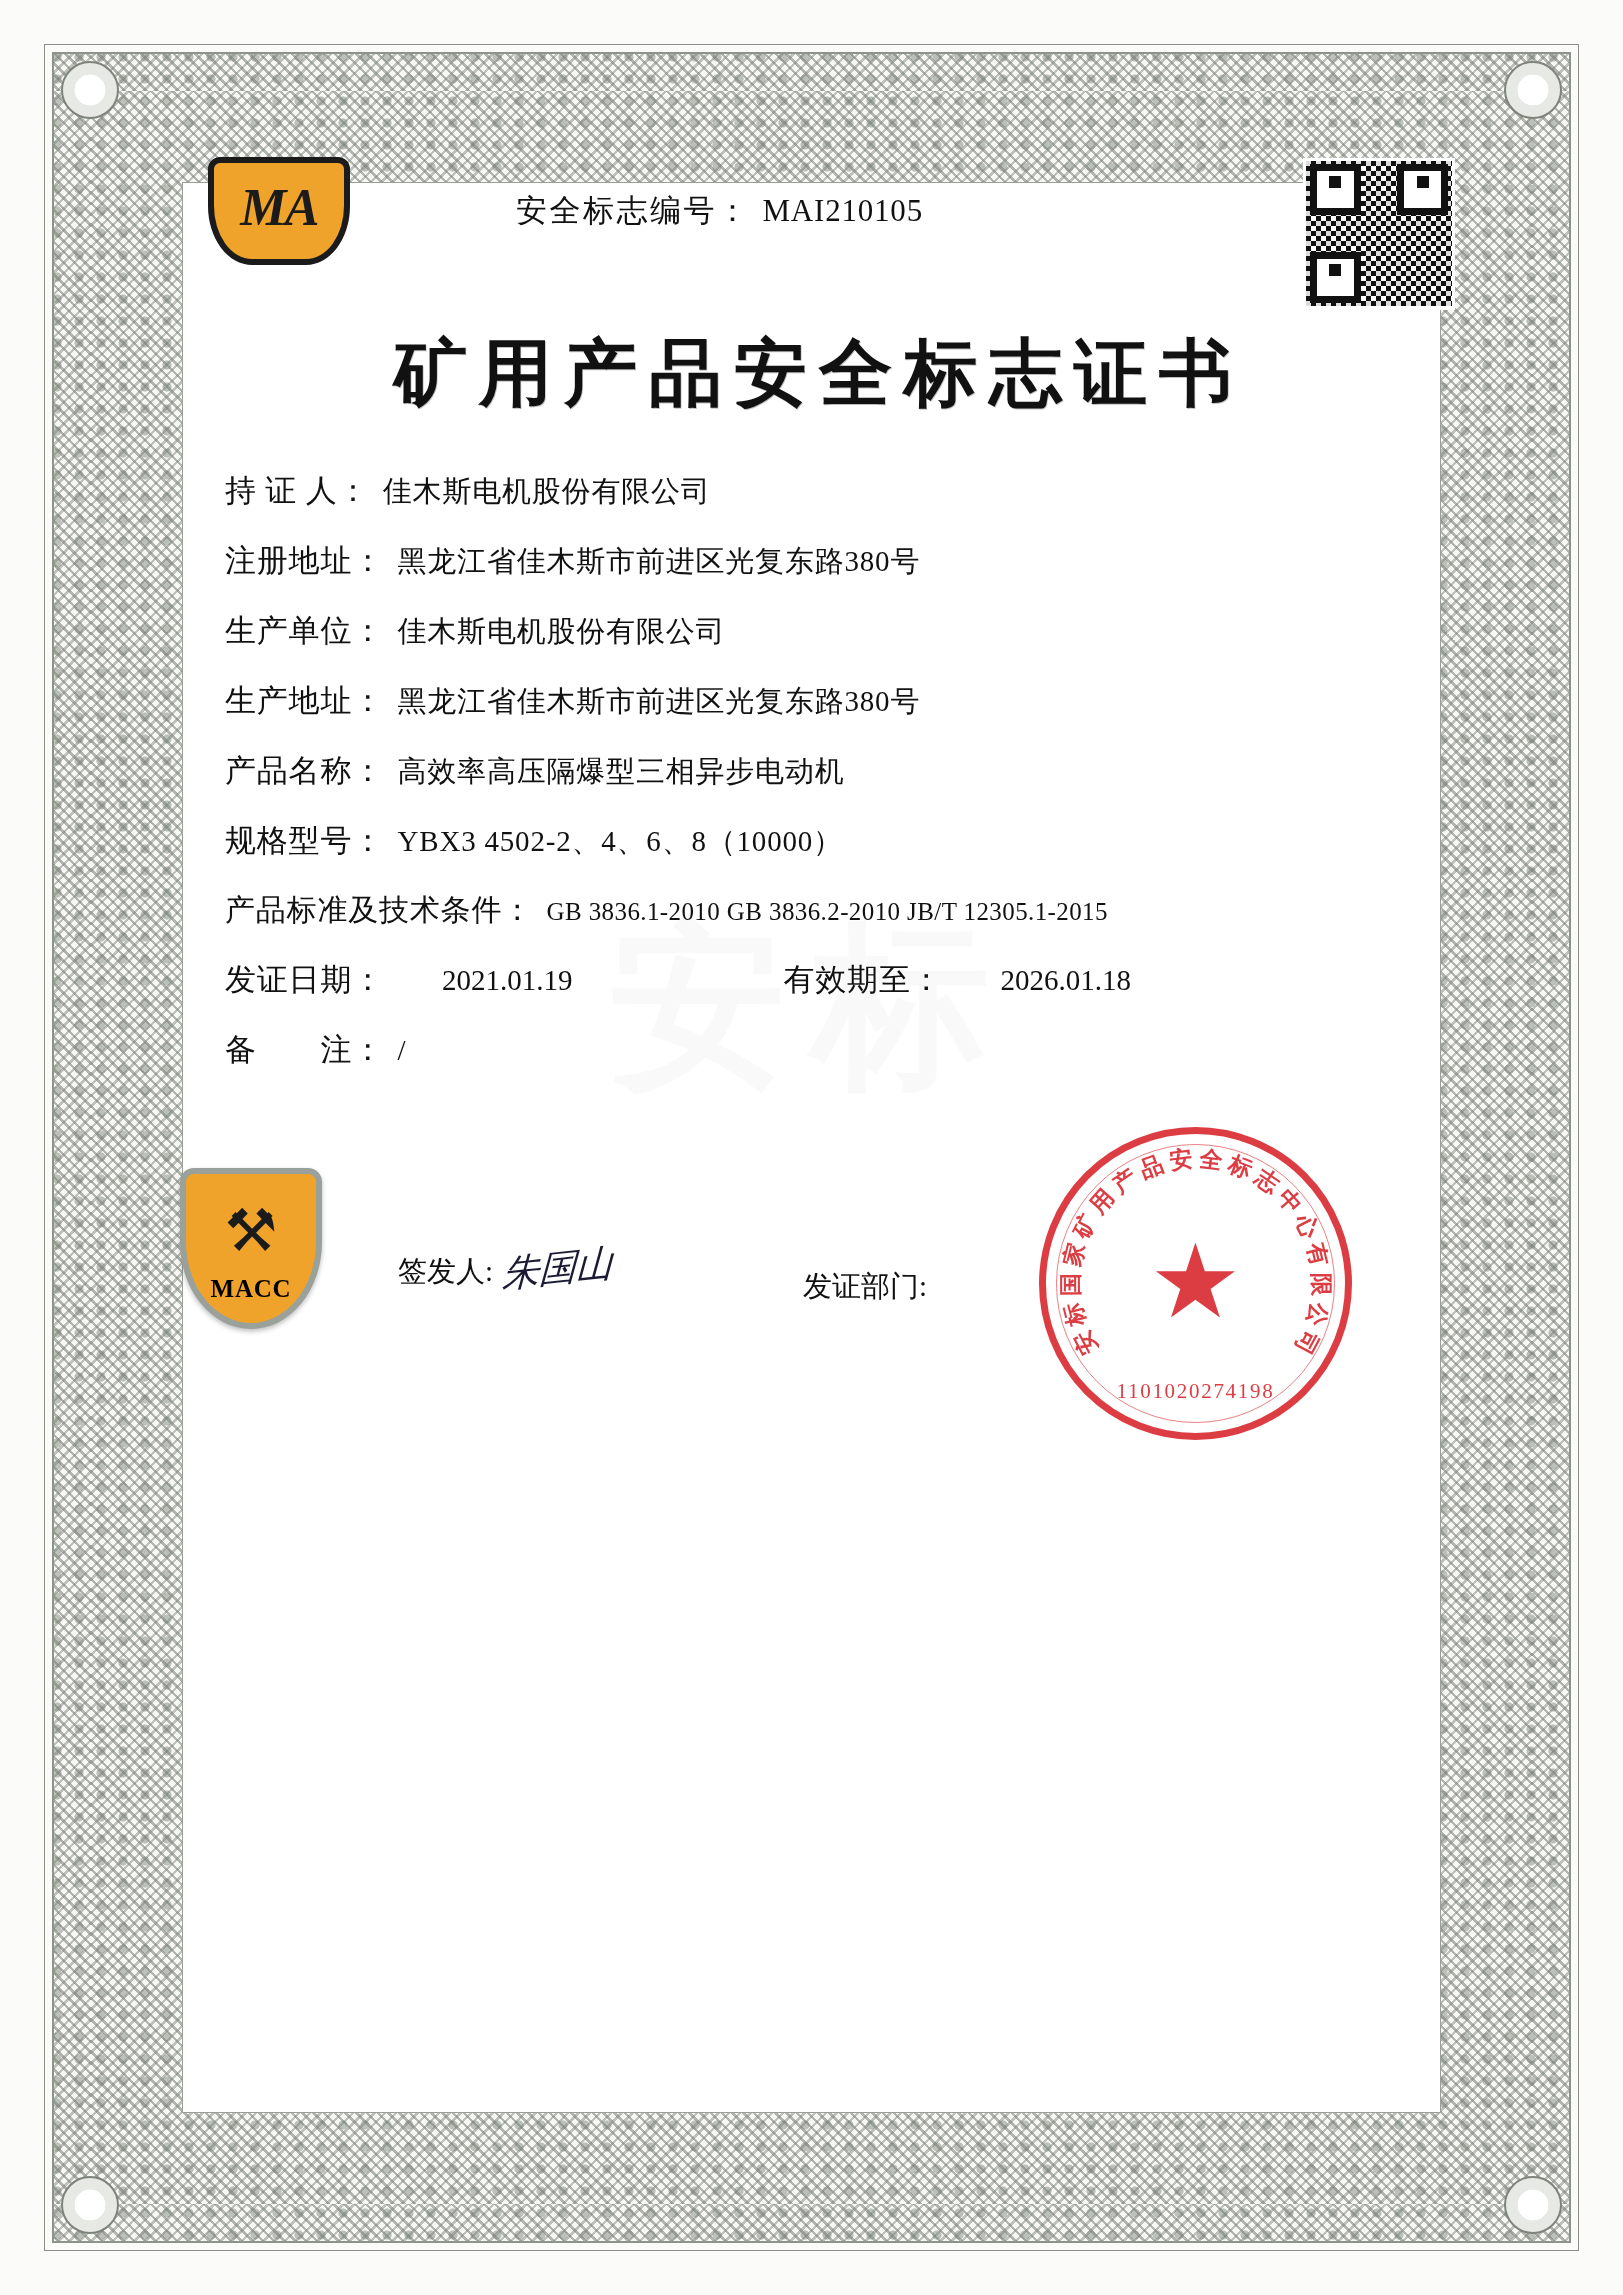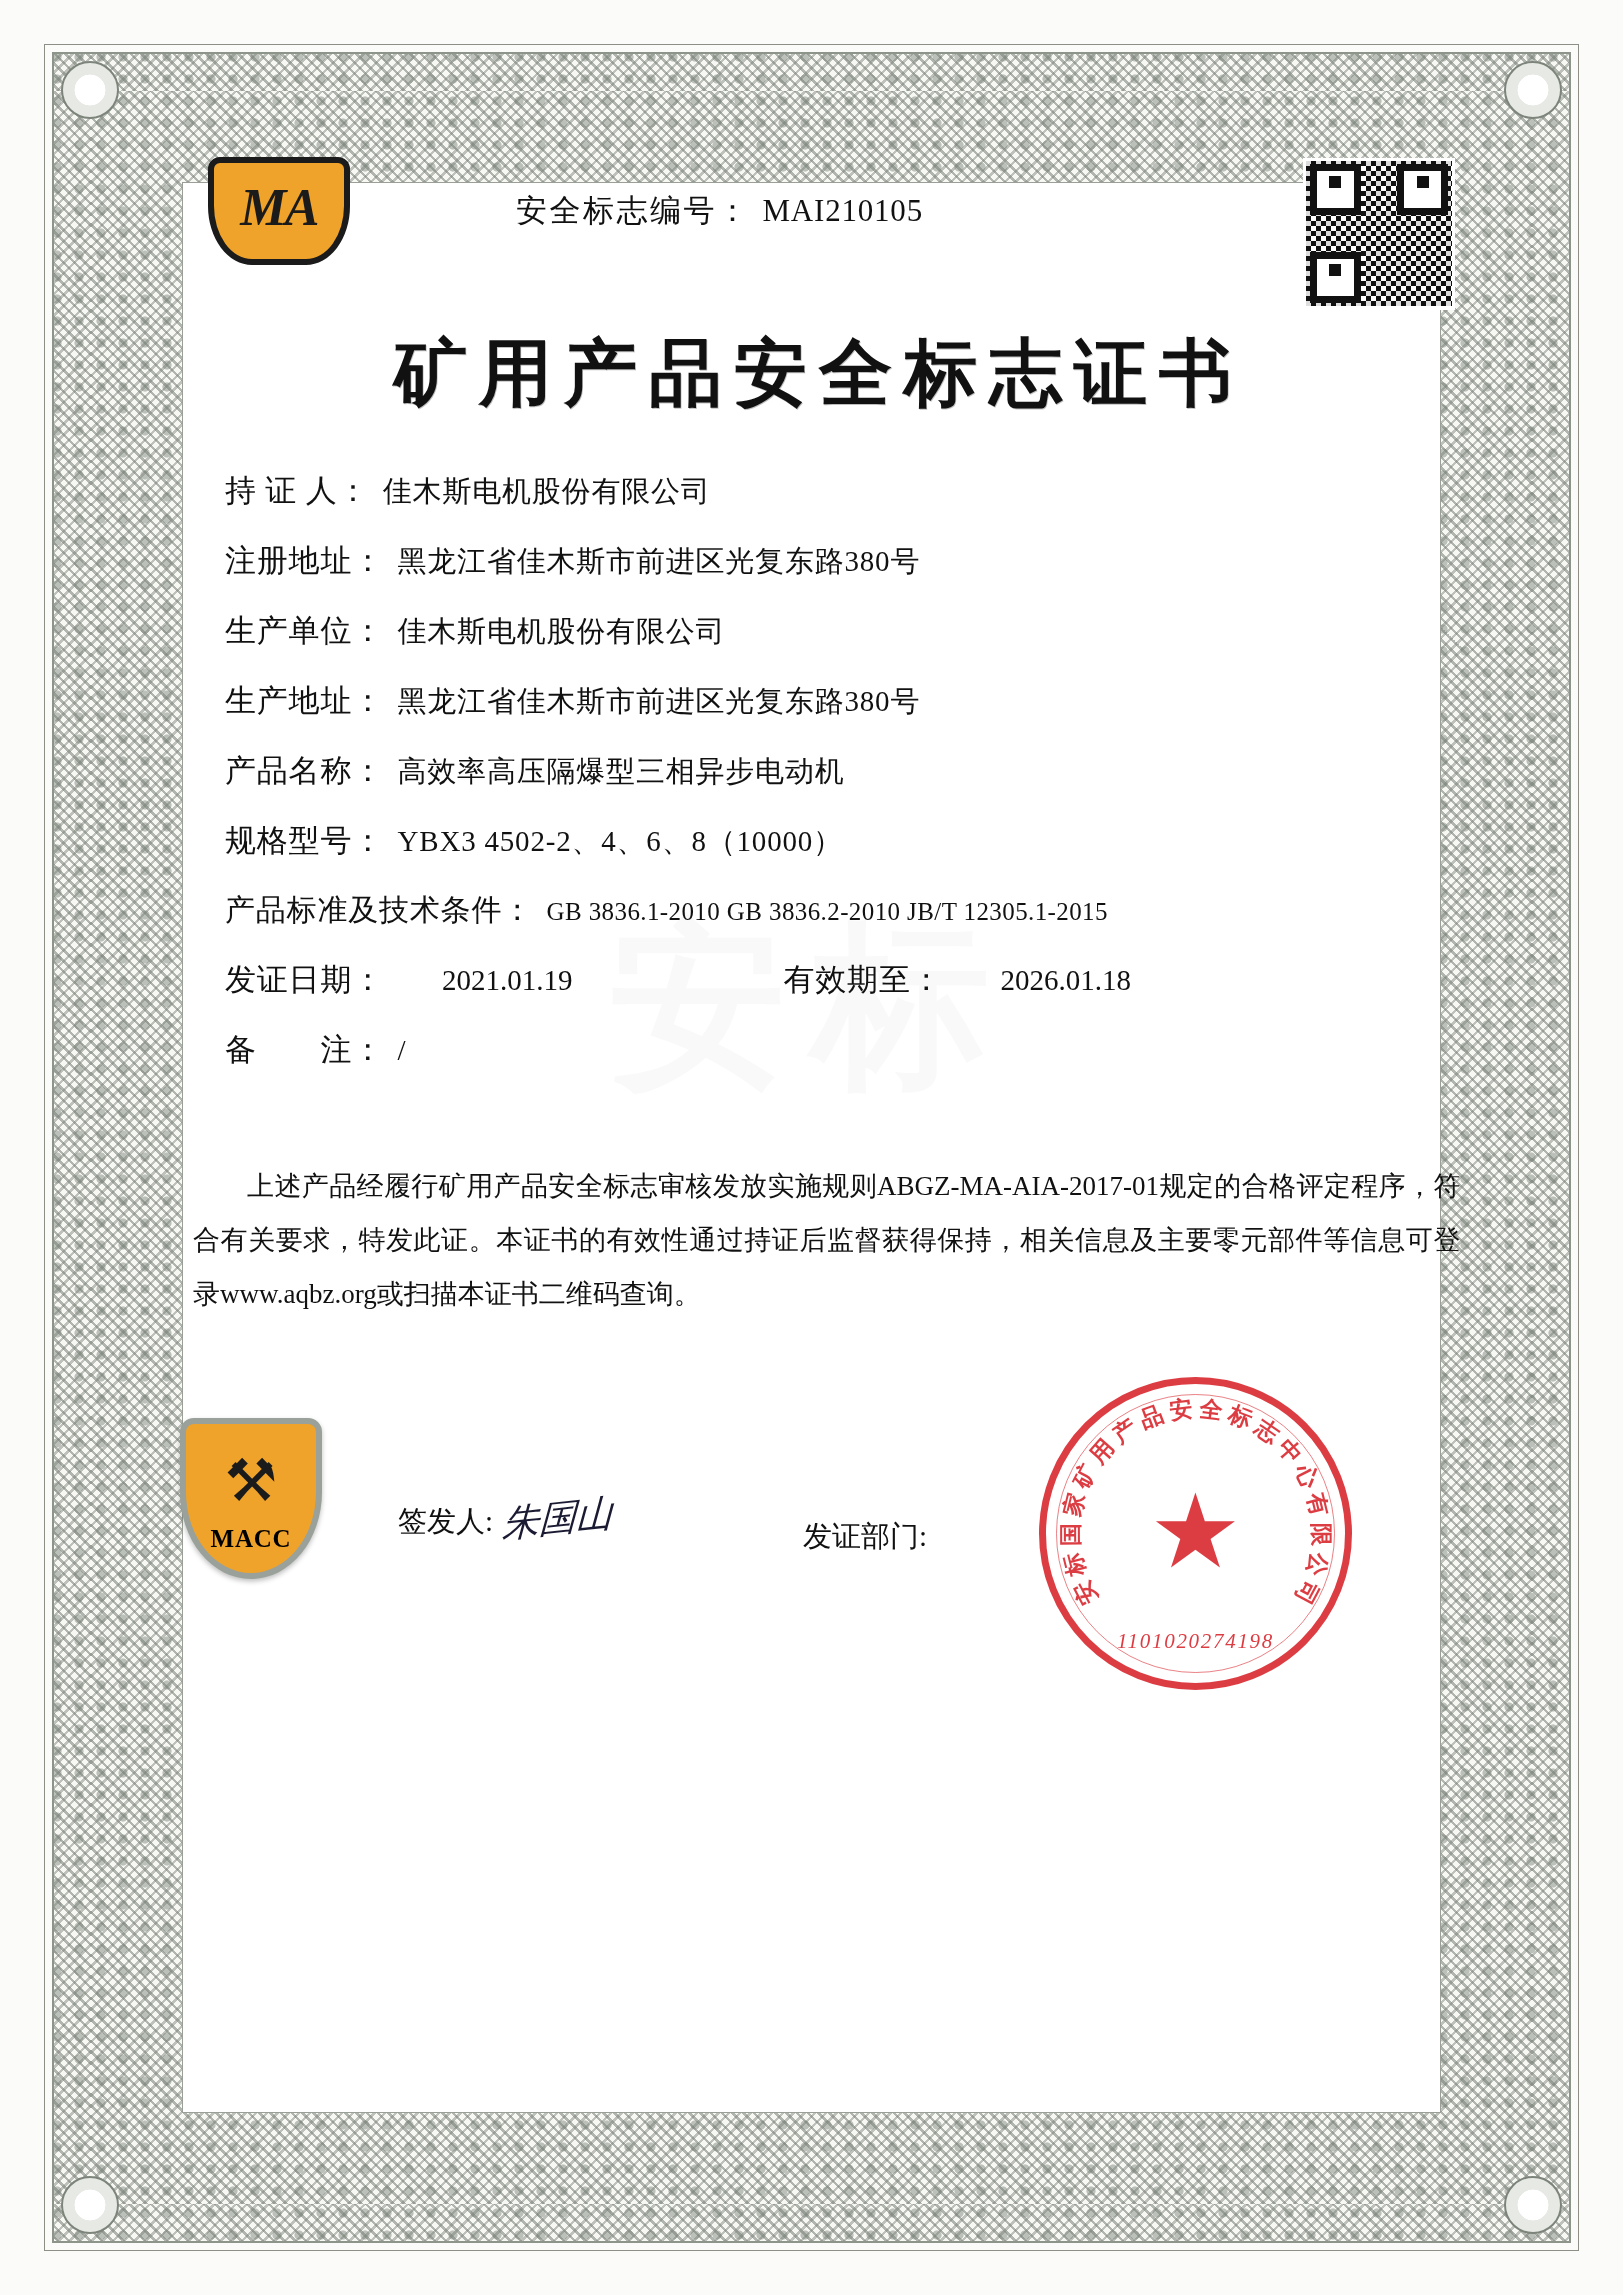--- a/index.html
+++ b/index.html
@@ -365,21 +365,20 @@
   .seal .seal-num {
     position: absolute;
     left: 0;
     right: 0;
     bottom: 29px;
     text-align: center;
     font-family: "Liberation Serif", serif;
     font-size: 21px;
     color: #d8232a;
     letter-spacing: 1.7px;
-    font-style: italic;
   }
   .seal-ring-text {
     position: absolute;
     left: 0; top: 0; width: 100%; height: 100%;
   }
   .seal-ring-text span {
     position: absolute;
     left: 50%;
     top: 50%;
     font-family: "Liberation Serif", serif;
@@ -487,21 +486,20 @@
           <span class="d-value">2026.01.18</span>
         </span>
       </div>
 
       <div class="field">
         <span class="f-label">备　　注：</span>
         <span class="f-value">/</span>
       </div>
     </div>
 
-    <div class="para">上述产品经履行矿用产品安全标志审核发放实施规则ABGZ-MA-AIA-2017-01规定的合格评定程序，符合有关要求，特发此证。本证书的有效性通过持证后监督获得保持，相关信息及主要零元部件等信息可登录www.aqbz.org或扫描本证书二维码查询。</div>
 
     <div class="footer">
 
       <div class="macc-badge">
         <div class="macc-shield">
           <div class="macc-pick">⚒</div>
           <div class="macc-text">MACC</div>
         </div>
       </div>
 

